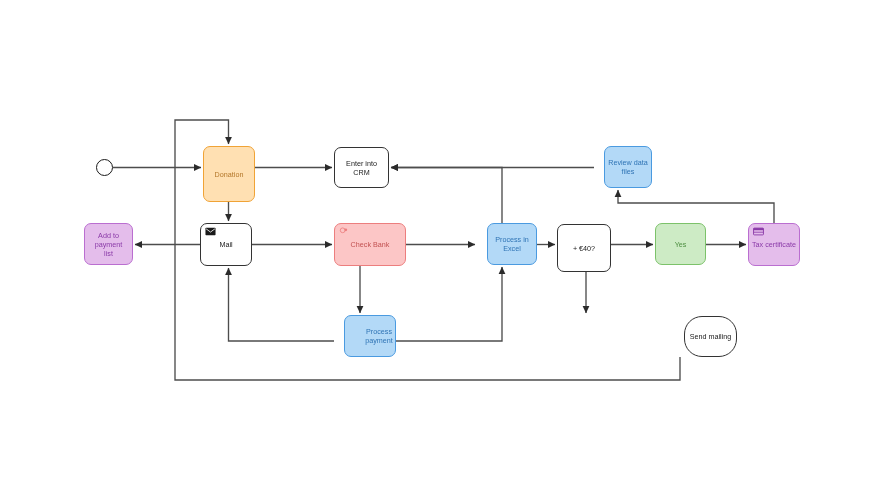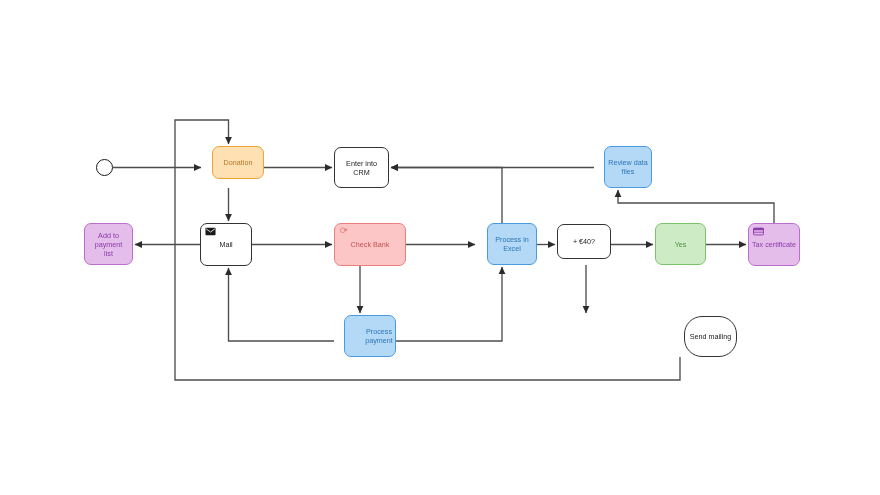--- a/index.html
+++ b/index.html
@@ -143,21 +143,21 @@
 
       <path d="M594,167.5 L391,167.5" marker-end="url(#arrow)"></path>
 
       <path d="M680,357 L680,380 L175,380 L175,120 L228.5,120 L228.5,144" marker-end="url(#arrow)"></path>
 
     </g>
   </svg>
 
   <div class="start-circle" style="left:96px; top:159px;"></div>
 
-  <div class="node node-orange" style="left:212px; top:146px; width:52px; height:33px;">
+  <div class="node node-orange" style="left:203px; top:146px; width:52px; height:56px;">
     <span class="label">Donation</span>
   </div>
 
   <div class="node node-plain" style="left:334px; top:147px; width:55px; height:41px;text-align:center;">
     <span class="label">Enter into CRM</span>
   </div>
 
   <div class="node node-blue" style="left:594px; top:146px; width:48px; height:42px;">
     <span class="label">Review data
 files</span>
@@ -181,21 +181,21 @@
       <circle cx="4" cy="3.2" r="2.6" fill="none" stroke="#ec7e7e" stroke-width="0.9"></circle>
       <circle cx="7.4" cy="2.6" r="1.5" fill="#ec7e7e"></circle>
     </svg>
     <span class="label">Check Bank</span>
   </div>
 
   <div class="node node-blue" style="left:477px; top:223px; width:50px; height:42px;">
     <span class="label">Process in Excel</span>
   </div>
 
-  <div class="node node-plain" style="left:557px; top:224px; width:54px; height:35px;">
+  <div class="node node-plain" style="left:557px; top:224px; width:54px; height:48px;">
     <span class="label">+ €40?</span>
   </div>
 
   <div class="node node-green" style="left:655px; top:223px; width:51px; height:42px;">
     <span class="label">Yes</span>
   </div>
 
   <div class="node node-purple" style="left:748px; top:223px; width:52px; height:43px;">
     <svg class="node-icon" viewBox="0 0 12 9">
       <rect x="0.6" y="0.8" width="10.8" height="7.4" rx="0.8" fill="none" stroke="#8a3aa8" stroke-width="1"></rect>

